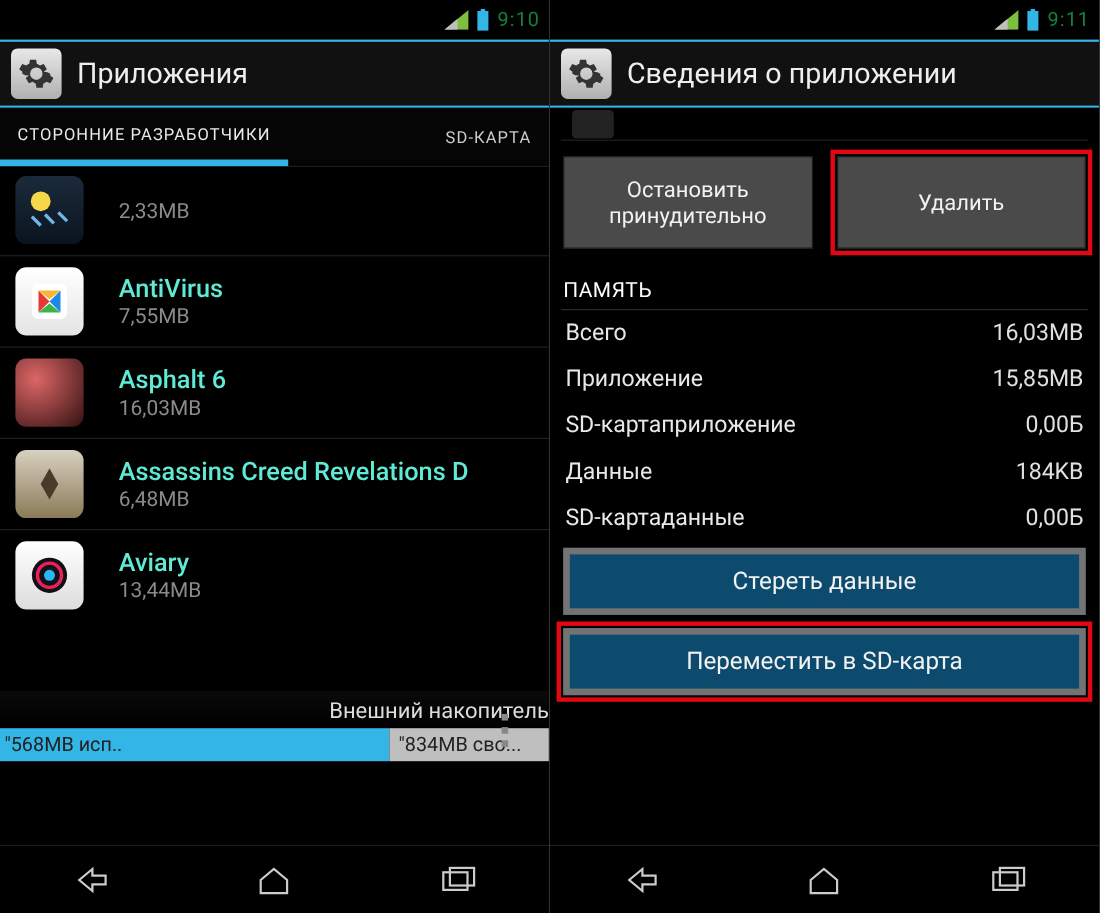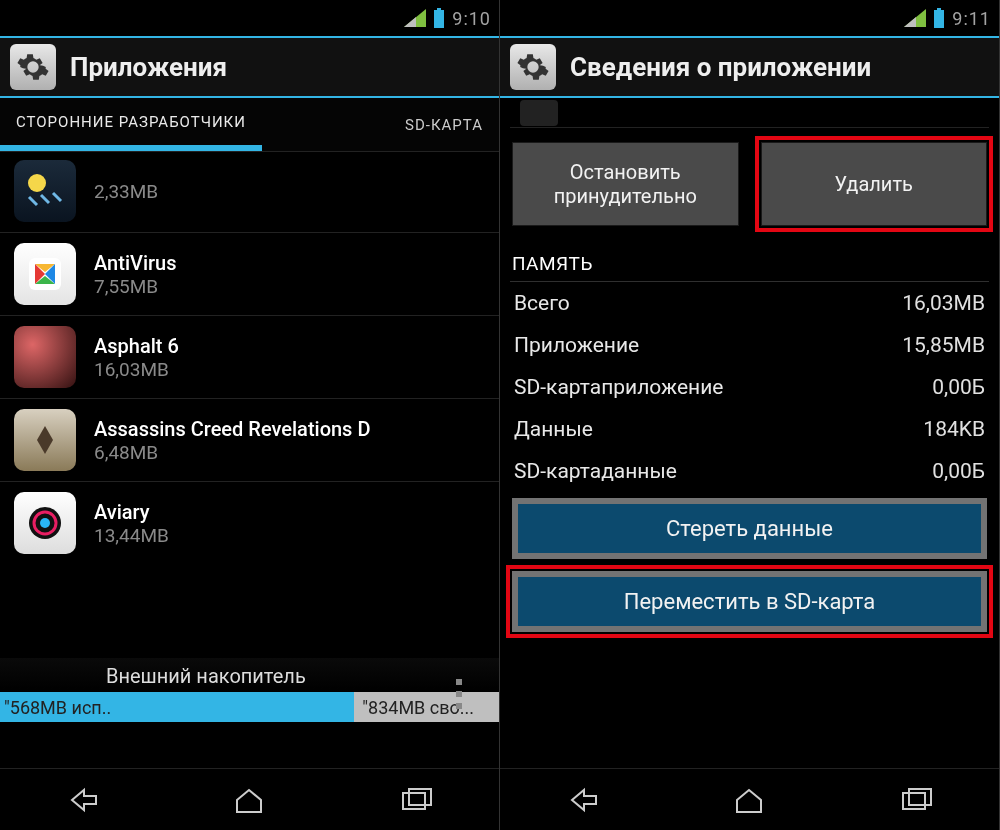--- a/index.html
+++ b/index.html
@@ -25,21 +25,21 @@
     height: 36px;
     background: #000;
     display: flex;
     align-items: center;
     justify-content: flex-end;
     padding: 0 8px;
     gap: 6px;
     color: #ccc;
     font-size: 18px;
   }
-  .status-bar .time { color: #a3a3a3; font-weight: 400; letter-spacing: 1px; }
+  .status-bar .time { color: #15803d; font-weight: 400; letter-spacing: 1px; }
 
   
   .header-bar {
     height: 62px;
     background: #111;
     display: flex;
     align-items: center;
     padding: 0 10px;
     gap: 14px;
     border-top: 2px solid #33b5e5;
@@ -47,21 +47,21 @@
   }
   .gear-icon-wrap {
     width: 46px; height: 46px;
     background: linear-gradient(#e8e8e8,#b0b0b0);
     border-radius: 6px;
     display:flex; align-items:center; justify-content:center;
   }
   .header-title {
     color: #eee;
     font-size: 26px;
-    font-weight: 700;
+    font-weight: 400;
   }
 
   
   .tabs {
     height: 54px;
     background: #050505;
     display:flex;
     align-items:center;
     border-bottom: 1px solid #222;
   }
@@ -79,38 +79,38 @@
     padding-bottom: 0;
   }
   .tab.secondary { margin-left:auto; color:#ccc; }
 
   
   .app-list { flex:1; background:#000; overflow:hidden; position:relative;}
   .app-row {
     display:flex;
     align-items:center;
     padding: 10px 0 10px 14px;
-    gap: 18px;
+    gap: 32px;
     border-bottom: 1px solid #222;
   }
   .app-icon {
     width: 62px; height: 62px;
     border-radius: 10px;
     flex-shrink: 0;
     display:flex; align-items:center; justify-content:center;
     font-size: 12px; color:#fff;
   }
   .app-texts { display:flex; flex-direction:column; }
-  .app-name { color:#ffffff; font-size: 20px; font-weight:500; white-space:nowrap; }
+  .app-name { color:#5eead4; font-size: 23px; font-weight:500; white-space:nowrap; }
   .app-size { color:#8a8a8a; font-size: 19px; }
 
   .storage-footer {
     position:absolute;
-    bottom: 46px;
-    left:0; right:0;
+    bottom: 76px;
+    left:0; right:0;text-align:right;
   }
   .storage-label {
     background: linear-gradient(#0a0a0a,#000);
     color:#ddd;
     padding: 6px 0 4px 106px;
     font-size: 20px;
   }
   .storage-bar {
     height: 30px;
     display:flex;

